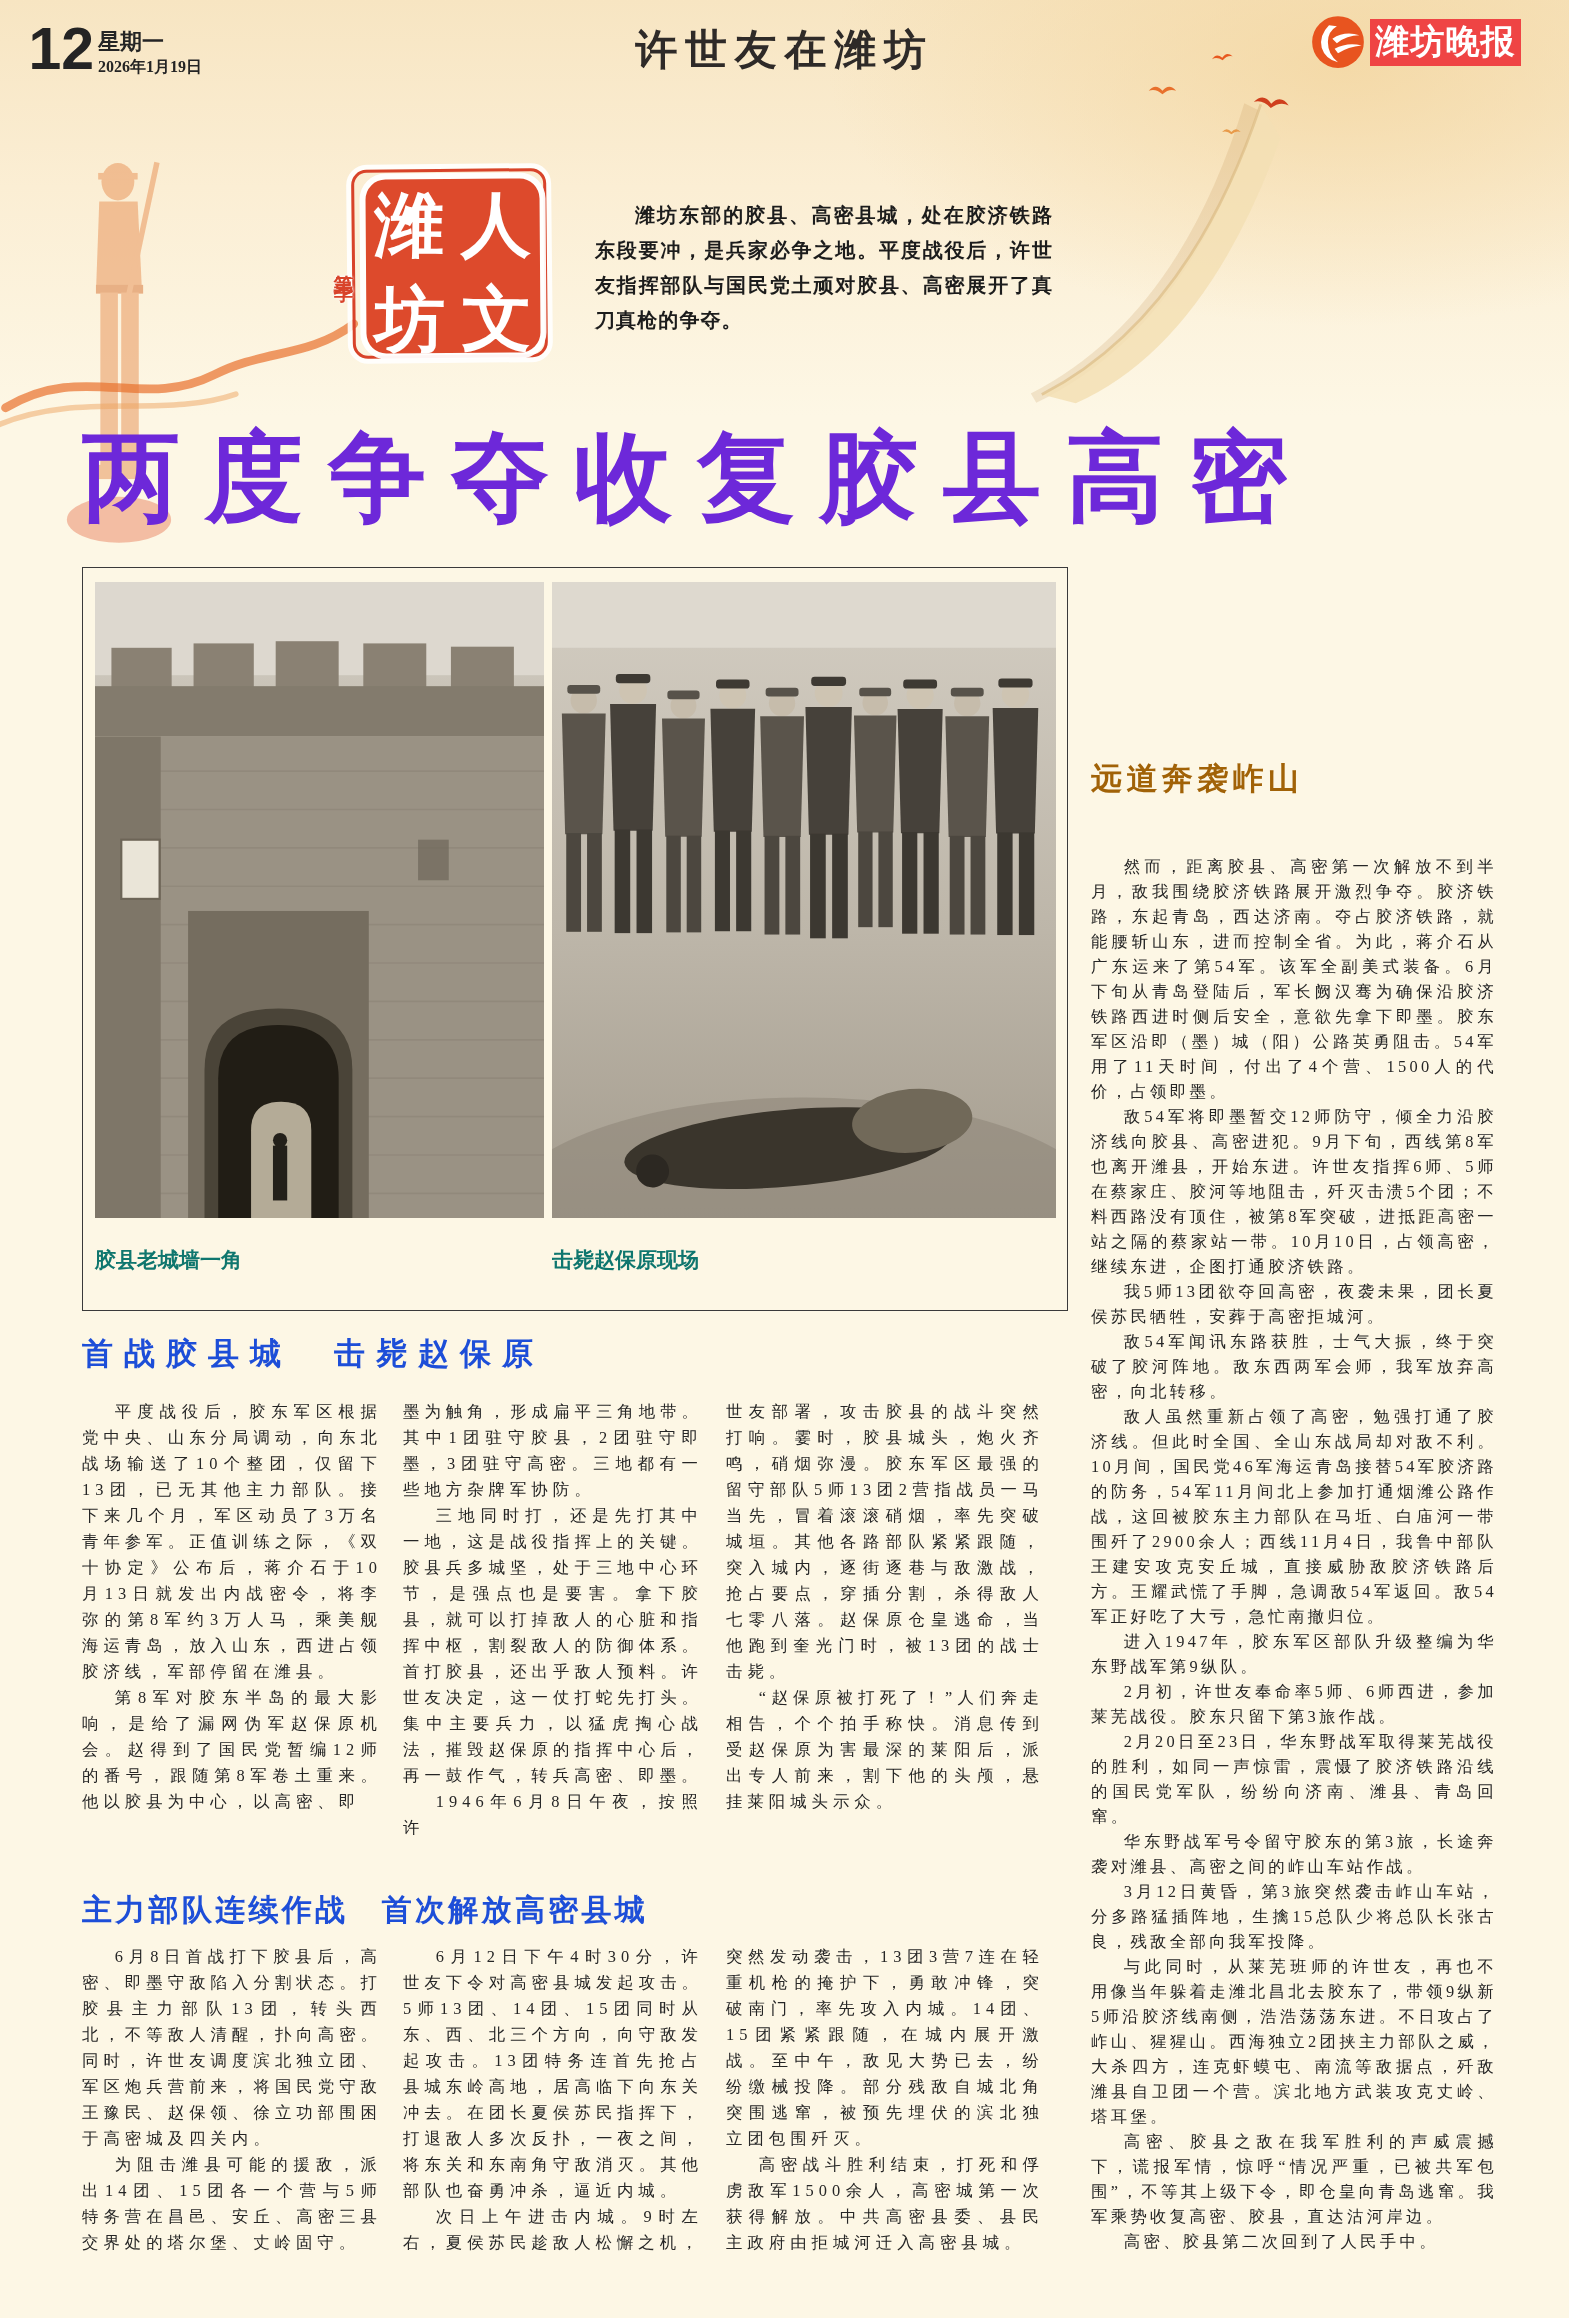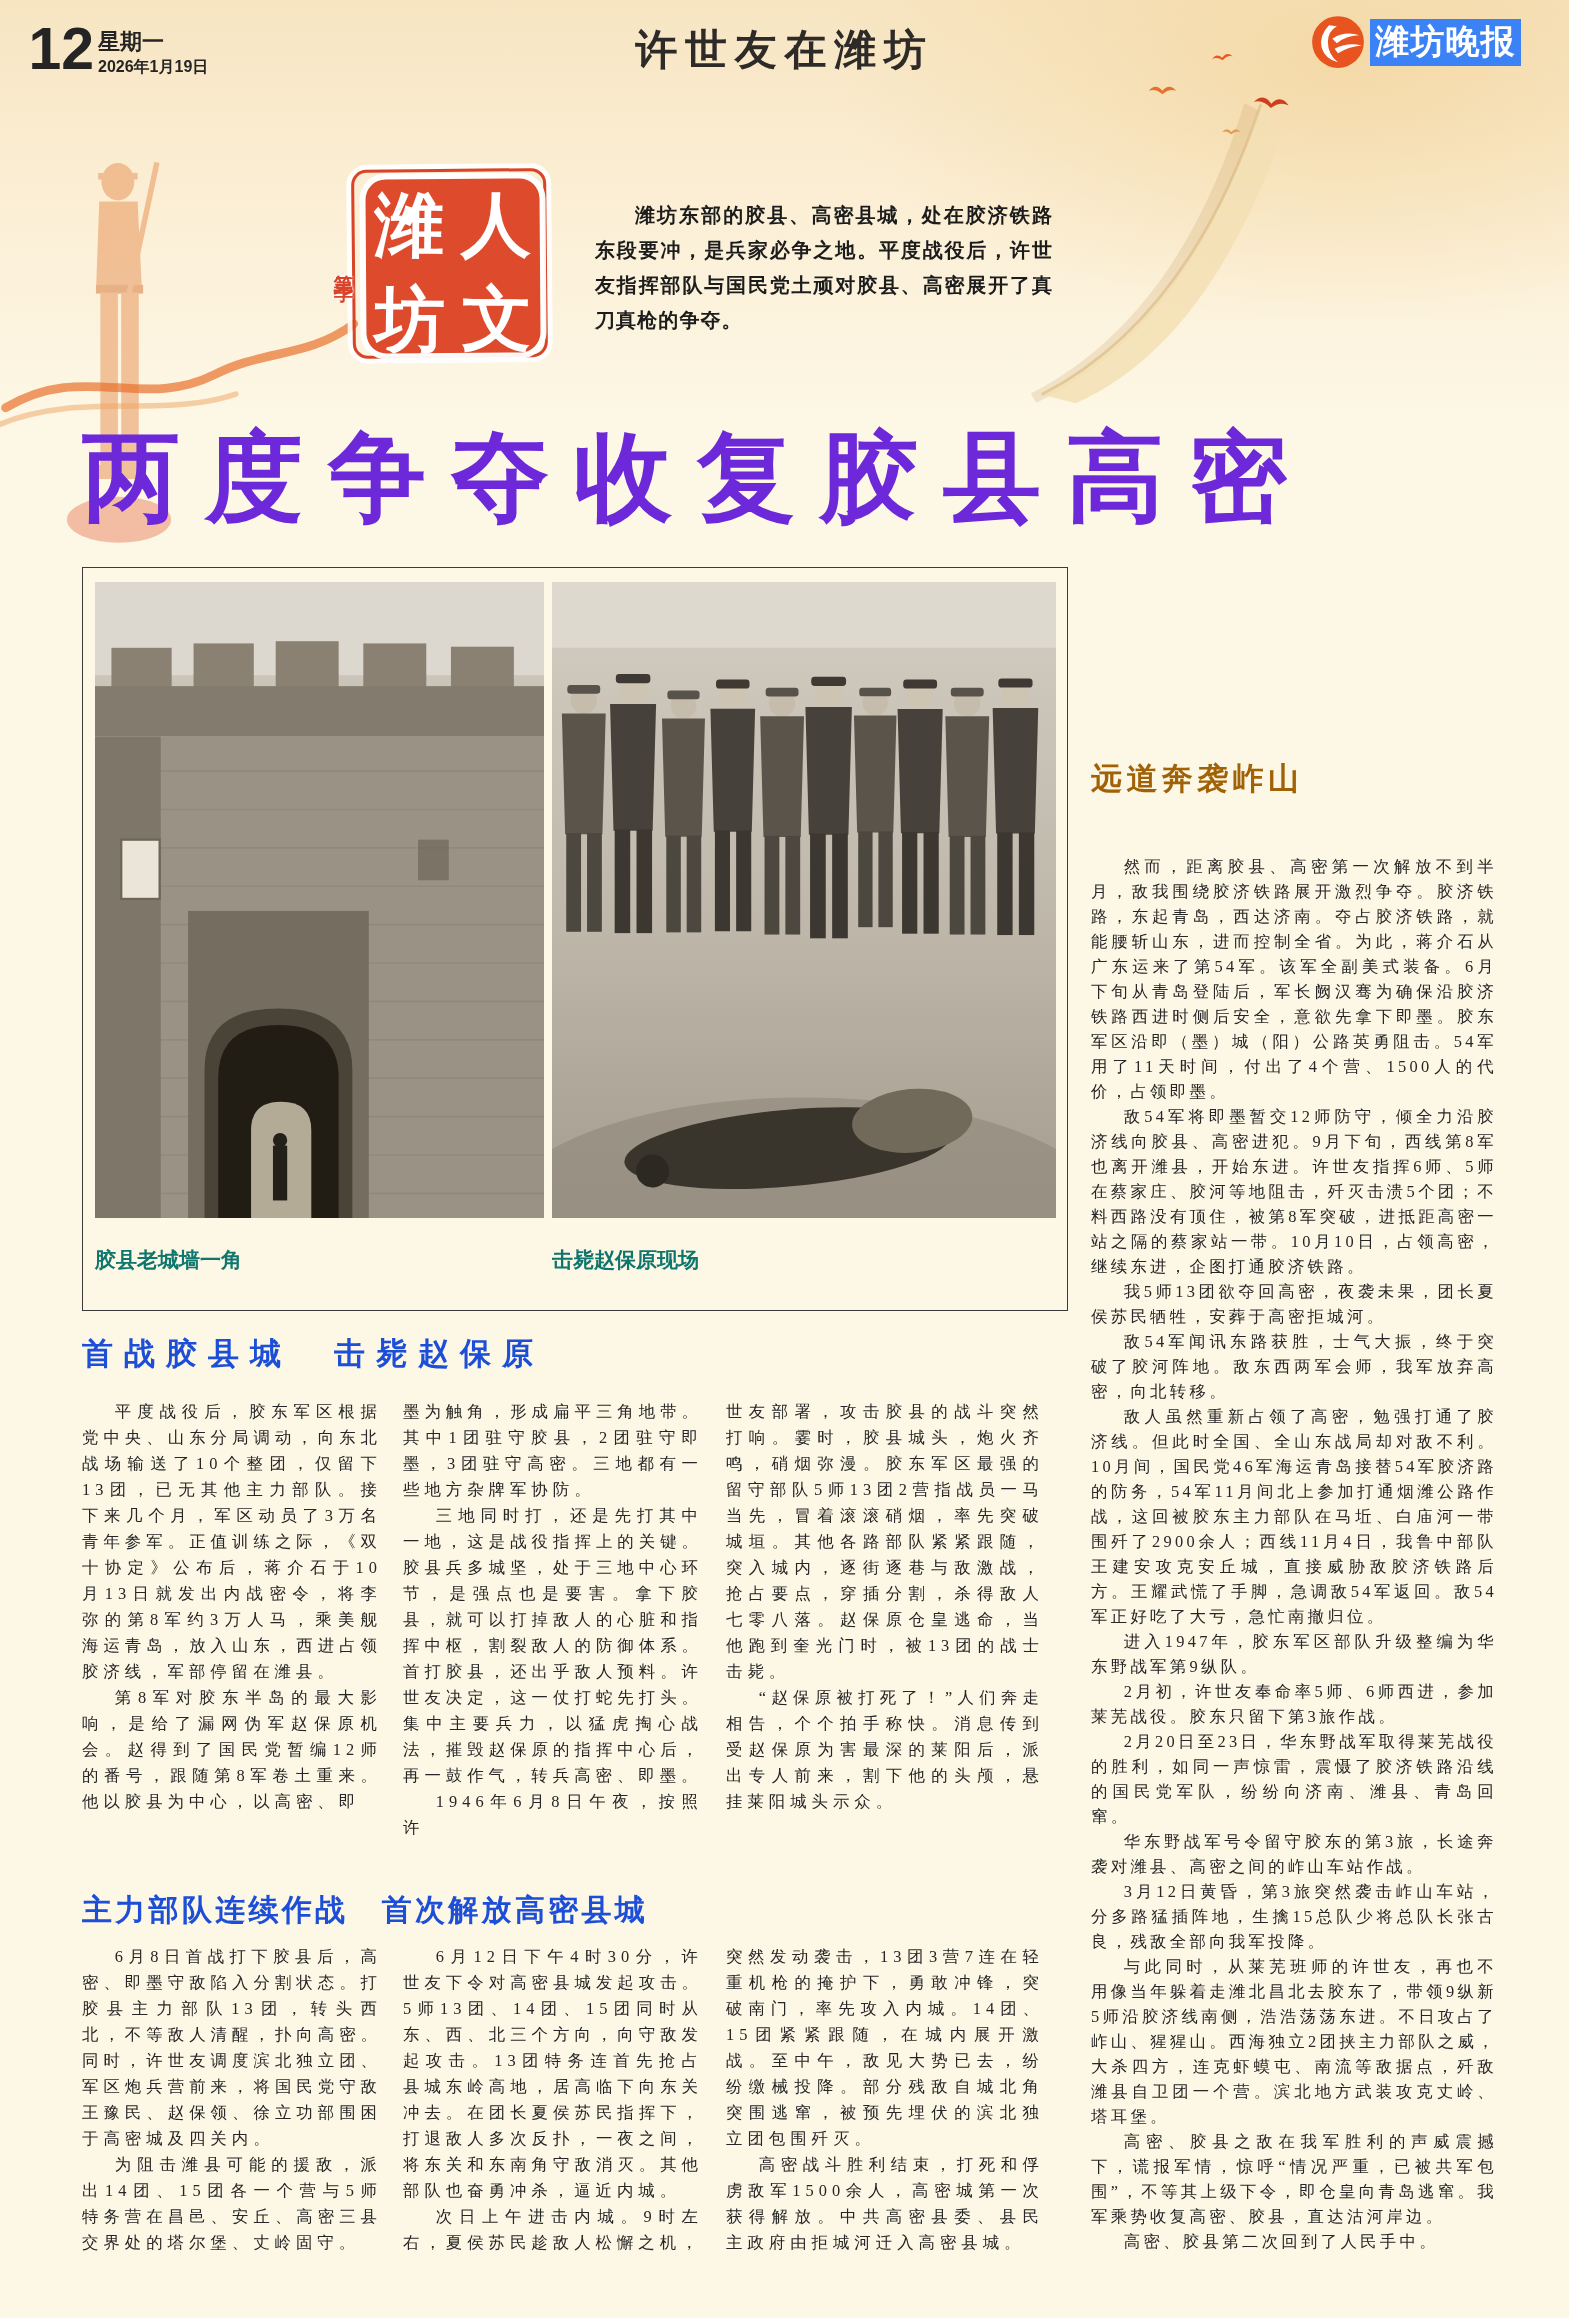--- a/index.html
+++ b/index.html
@@ -6,27 +6,27 @@
   .page{position:relative;width:1569px;height:2319px;margin:0 auto;background:#fdf7e5;overflow:hidden;
         font-family:"Liberation Serif","DejaVu Serif",serif;color:#222;}
   
   .band{position:absolute;left:0;top:0;width:1569px;height:416px;
         background:linear-gradient(180deg,#f7e5c2 0%,#fbeed4 45%,#fdf7e5 100%);}
   .band-glow{position:absolute;left:822px;top:0;width:747px;height:329px;
         background:radial-gradient(ellipse at 70% 20%,rgba(243,214,160,.8),rgba(243,214,160,0) 70%);}
   
   .page-number{position:absolute;left:28.5px;top:20px;font-family:"Liberation Sans",sans-serif;
         font-weight:bold;font-size:59px;color:#242424;line-height:1;}
-  .date-block{position:absolute;left:98px;top:28.5px;font-family:Liberation Sans, sans-serif;color:#242424;}
+  .date-block{position:absolute;left:98px;top:28.5px;font-family:Liberation Serif, serif;color:#242424;}
   .weekday{font-size:22px;font-weight:bold;line-height:1.2;}
   .date{font-size:16px;font-weight:bold;line-height:1.5;}
   .column-title{position:absolute;left:82px;top:22px;width:1405px;text-align:center;
         font-family:"Liberation Sans",sans-serif;font-weight:900;font-size:42px;letter-spacing:7.7px;color:#2e2a28;}
   .brand{position:absolute;left:1311px;top:14.2px;height:55px;}
-  .brand-box{position:absolute;left:59px;top:4.4px;width:151px;height:47px;background:#3b82f6;
+  .brand-box{position:absolute;left:59px;top:4.4px;width:151px;height:47px;background:#ef4444;
         display:flex;align-items:center;justify-content:center;}
   .brand-text{color:#fff;font-family:"Liberation Serif",serif;font-weight:bold;font-size:34px;letter-spacing:1.1px;white-space:nowrap;}
   
   .seal-frame{position:absolute;left:352px;top:169px;width:189px;height:183px;border:3.8px solid #d8432a;
         border-radius:15.3px;box-shadow:0 0 0 5px rgba(255,255,255,.9);transform:rotate(-.6deg);}
   .seal-square{position:absolute;left:366px;top:179px;width:174px;height:174px;background:#dd4a2c;border-radius:20px;
         box-shadow:0 0 0 6px rgba(255,255,255,.95);display:grid;grid-template-columns:1fr 1fr;grid-template-rows:1fr 1fr;
         transform:rotate(-.4deg);}
   .seal-char{display:flex;align-items:center;justify-content:center;color:#fff;
         font-family:"Liberation Serif",serif;font-weight:bold;font-size:70px;transform:rotate(1deg);}

